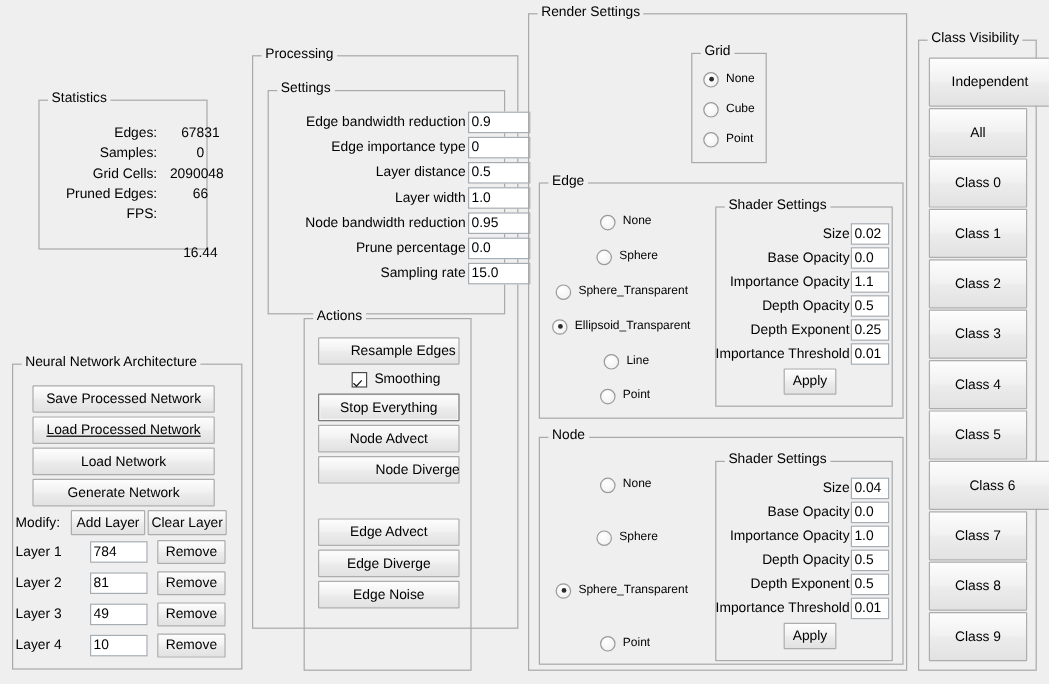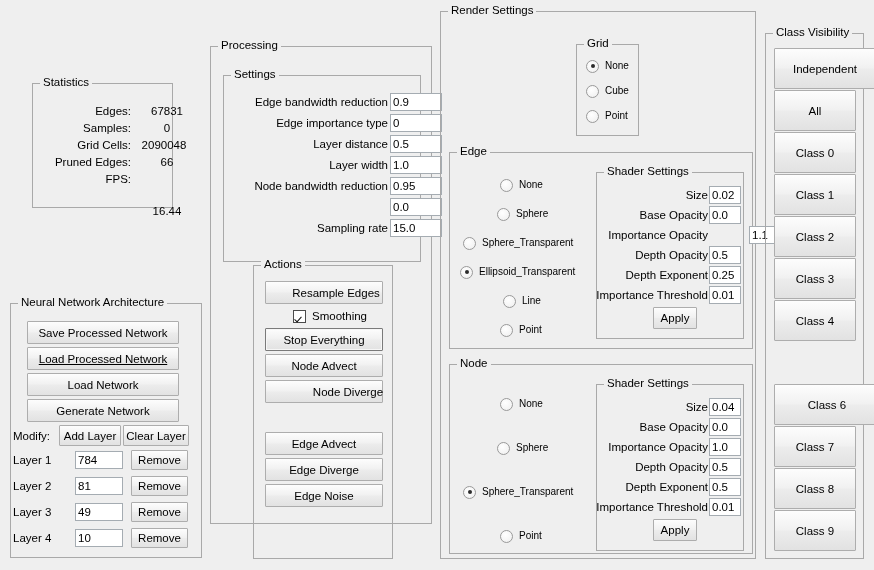--- a/index.html
+++ b/index.html
@@ -222,20 +222,21 @@
 
     <div class="lbl" style="left:0px; top:60px; width:164px;">Layer distance</div>
     <input class="tbox" style="left: 166px; top: 59px; width: 52px; height: 18px;" value="0.5">
 
     <div class="lbl" style="left:0px; top:81px; width:164px;">Layer width</div>
     <input class="tbox" style="left: 166px; top: 80px; width: 52px; height: 18px;" value="1.0">
 
     <div class="lbl" style="left:-2px; top:102px; width:166px;">Node bandwidth reduction</div>
     <input class="tbox" style="left: 166px; top: 101px; width: 52px; height: 18px;" value="0.95">
 
+    <div class="lbl" style="left:0px; top:123px; width:164px;">Prune percentage</div>
     <input class="tbox" style="left: 166px; top: 122px; width: 52px; height: 18px;" value="0.0">
 
     <div class="lbl" style="left:0px; top:144px; width:164px;">Sampling rate</div>
     <input class="tbox" style="left: 166px; top: 143px; width: 52px; height: 18px;" value="15.0">
   </div>
 
   <div class="group" style="left:42px; top:218px; width:140px; height:294px;">
     <div class="glabel">Actions</div>
 
     <div class="btn" style="left:11px; top:15px; width:118px; height:23px;padding-left:24px;">Resample Edges</div>
@@ -304,21 +305,21 @@
     <div class="group" style="left:146px; top:19px; width:148px; height:167px;">
       <div class="glabel">Shader Settings</div>
 
       <div class="lbl" style="left:-4px; top:14px; width:115px;">Size</div>
       <input class="tbox" style="left: 112px; top: 13px; width: 32px; height: 18px;" value="0.02">
 
       <div class="lbl" style="left:-4px; top:34px; width:115px;">Base Opacity</div>
       <input class="tbox" style="left: 112px; top: 33px; width: 32px; height: 18px;" value="0.0">
 
       <div class="lbl" style="left:-4px; top:54px; width:115px;">Importance Opacity</div>
-      <input class="tbox" style="left: 112px; top: 53px; width: 32px; height: 18px; margin-left: 40px;" value="1.1">
+      <input class="tbox" style="left: 112px; top: 53px; width: 32px; height: 18px;" value="1.1">
 
       <div class="lbl" style="left:-4px; top:74px; width:115px;">Depth Opacity</div>
       <input class="tbox" style="left: 112px; top: 73px; width: 32px; height: 18px;" value="0.5">
 
       <div class="lbl" style="left:-4px; top:94px; width:115px;">Depth Exponent</div>
       <input class="tbox" style="left: 112px; top: 93px; width: 32px; height: 18px;" value="0.25">
 
       <div class="lbl" style="left:-6px; top:114px; width:117px;">Importance Threshold</div>
       <input class="tbox" style="left: 112px; top: 113px; width: 32px; height: 18px;" value="0.01">
 
@@ -375,17 +376,18 @@
 <div class="group" style="left:765px; top:33px; width:99px; height:526px;">
   <div class="glabel">Class Visibility</div>
 
   <div class="btn" style="left:8px; top:14px;  width:102px; height:41px;">Independent</div>
   <div class="btn" style="left:8px; top:56px;  width:82px; height:41px;">All</div>
   <div class="btn" style="left:8px; top:98px;  width:82px; height:41px;">Class 0</div>
   <div class="btn" style="left:8px; top:140px; width:82px; height:41px;">Class 1</div>
   <div class="btn" style="left:8px; top:182px; width:82px; height:41px;">Class 2</div>
   <div class="btn" style="left:8px; top:224px; width:82px; height:41px;">Class 3</div>
   <div class="btn" style="left:8px; top:266px; width:82px; height:41px;">Class 4</div>
+  <div class="btn" style="left:8px; top:308px; width:82px; height:41px;">Class 5</div>
   <div class="btn" style="left:8px; top:350px; width:106px; height:41px;">Class 6</div>
   <div class="btn" style="left:8px; top:392px; width:82px; height:41px;">Class 7</div>
   <div class="btn" style="left:8px; top:434px; width:82px; height:41px;">Class 8</div>
   <div class="btn" style="left:8px; top:476px; width:82px; height:41px;">Class 9</div>
 </div>
 
 </body></html>

